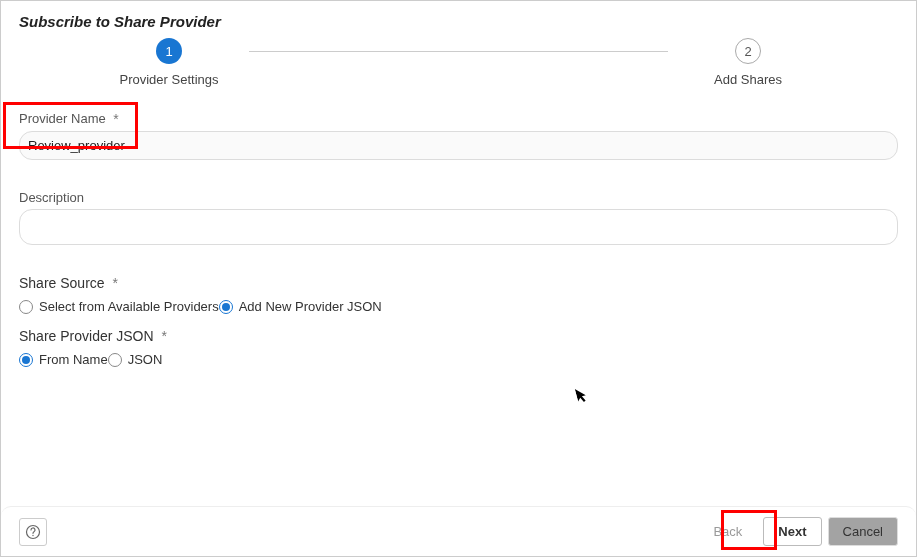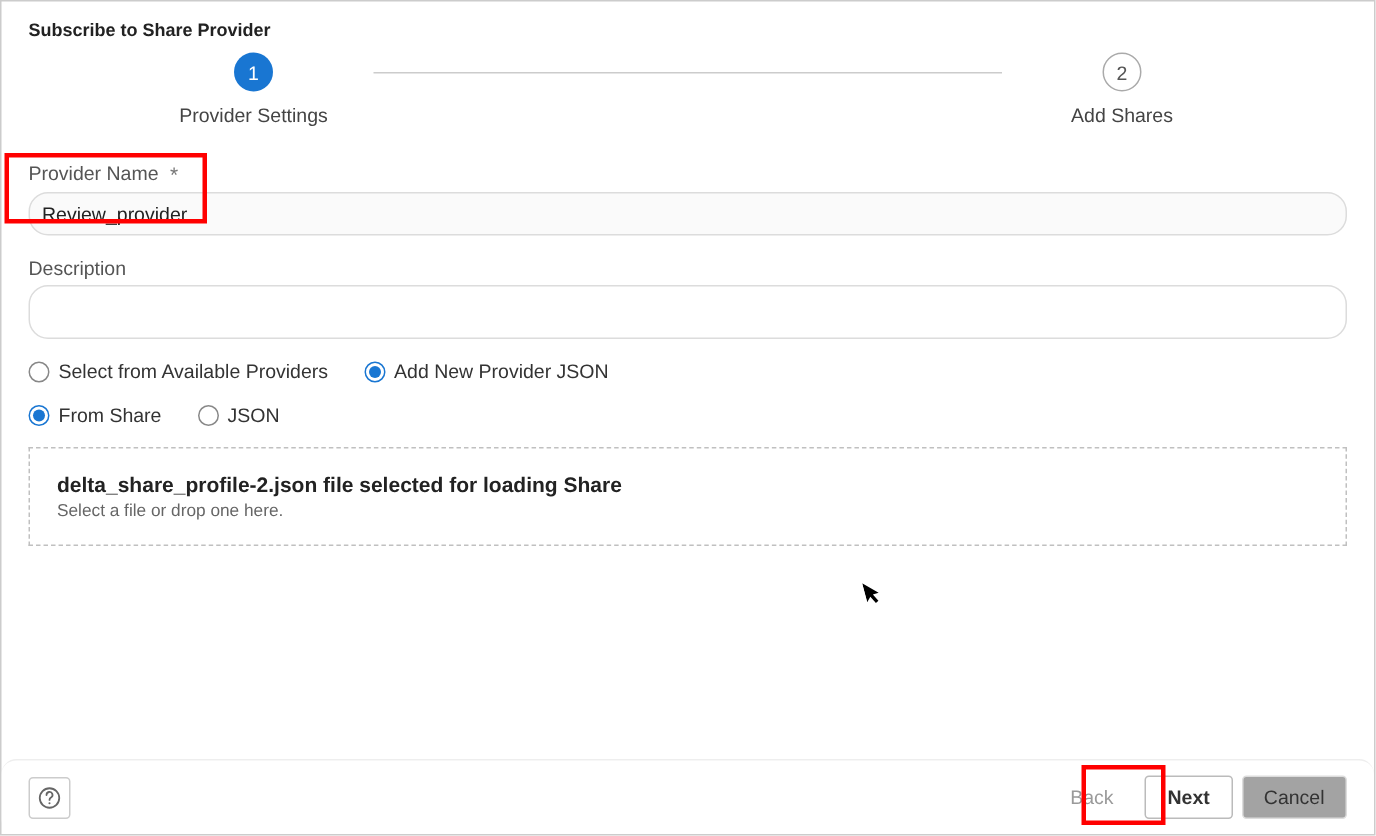--- a/index.html
+++ b/index.html
@@ -11,24 +11,25 @@
       position: relative;
       border: 1px solid #ccc;
       overflow: hidden;
     }
     .dialog {
       padding: 12px 18px 0 18px;
       position: relative;
       height: 100%;
     }
     .dialog-title {
-      font-size: 12px;
+      font-size: 15px;
       font-weight: 600;
       color: #222;
       margin-bottom: 7px;
+      font-style: italic;
     }
     .stepper {
       display: flex;
       align-items: flex-start;
       justify-content: center;
       gap: 0;
       margin: 8px auto 24px auto;
       position: relative;
       padding: 0 70px;
     }
@@ -47,21 +48,21 @@
     }
     .step-circle.active { background: #1976d2; color: #fff; }
     .step-circle.inactive { background: #fff; color: #555; border: 1px solid #aaa; }
     .step-label { font-size: 13px; color: #444; text-align: center; white-space: nowrap; }
     .step-connector {
       flex: 1;
       height: 1px;
       background: #ccc;
       margin-top: 13px;
     }
-    .form-group { margin-bottom: 14px; }
+    .form-group { margin-bottom: 30px; }
     .form-label {
       font-size: 13px;
       color: #555;
       display: block;
       margin-bottom: 4px;
     }
     .form-label .req { color: #777; font-size: 14px; margin-left: 4px; vertical-align: top; }
     .text-input {
       width: 100%;
       border: 1px solid #dcdcdc;
@@ -76,21 +77,20 @@
       position: absolute;
       left: 2px;
       top: 101px;
       width: 135px;
       height: 47px;
       border: 3px solid #ff0000;
       pointer-events: none;
     }
     .radio-row {
       display: flex;
-      gap: 24px;
       margin: 8px 0 14px 0;
       align-items: flex-start;
     }
     .radio-item { display: flex; align-items: center; gap: 6px; font-size: 13px; color: #333; cursor: pointer; }
     .radio {
       width: 14px; height: 14px;
       border-radius: 50%;
       border: 1px solid #888;
       position: relative;
       flex-shrink: 0;
@@ -195,46 +195,50 @@
       <span class="req">*</span>
     </label>
     <input class="text-input" value="Review_provider" style="">
   </div>
 
   <div class="form-group">
     <label class="form-label">Description</label>
     <input class="text-input desc" value="" style="">
   </div>
 
+  <div class="section-heading">
+    <span>Share Source</span>
+    <span class="req">*</span>
+  </div>
   <div class="radio-row">
     <label class="radio-item">
       <span class="radio"></span>
       <span>Select from Available Providers</span>
     </label>
     <label class="radio-item">
       <span class="radio checked"></span>
       <span>Add New Provider JSON</span>
     </label>
   </div>
 
+  <div class="section-heading">
+    <span>Share Provider JSON</span>
+    <span class="req">*</span>
+  </div>
   <div class="radio-row">
     <label class="radio-item">
       <span class="radio checked"></span>
-      <span>From Share</span>
+      <span>From Name</span>
     </label>
     <label class="radio-item">
       <span class="radio"></span>
       <span>JSON</span>
     </label>
   </div>
 
-  <div class="dropzone">
-    <div class="dropzone-title">delta_share_profile-2.json file selected for loading Share</div>
-    <div class="dropzone-sub">Select a file or drop one here.</div>
-  </div>
 
   <div class="cursor-arrow">
     <svg width="12" height="16" viewBox="0 0 12 16">
         <path d="M0 0 L0 13 L3 10 L5.5 15 L7.5 14 L5 9 L9 9 Z" fill="#000"></path>
       </svg>
   </div>
 
   <div class="highlight-provider"></div>
 
   <div class="footer">

